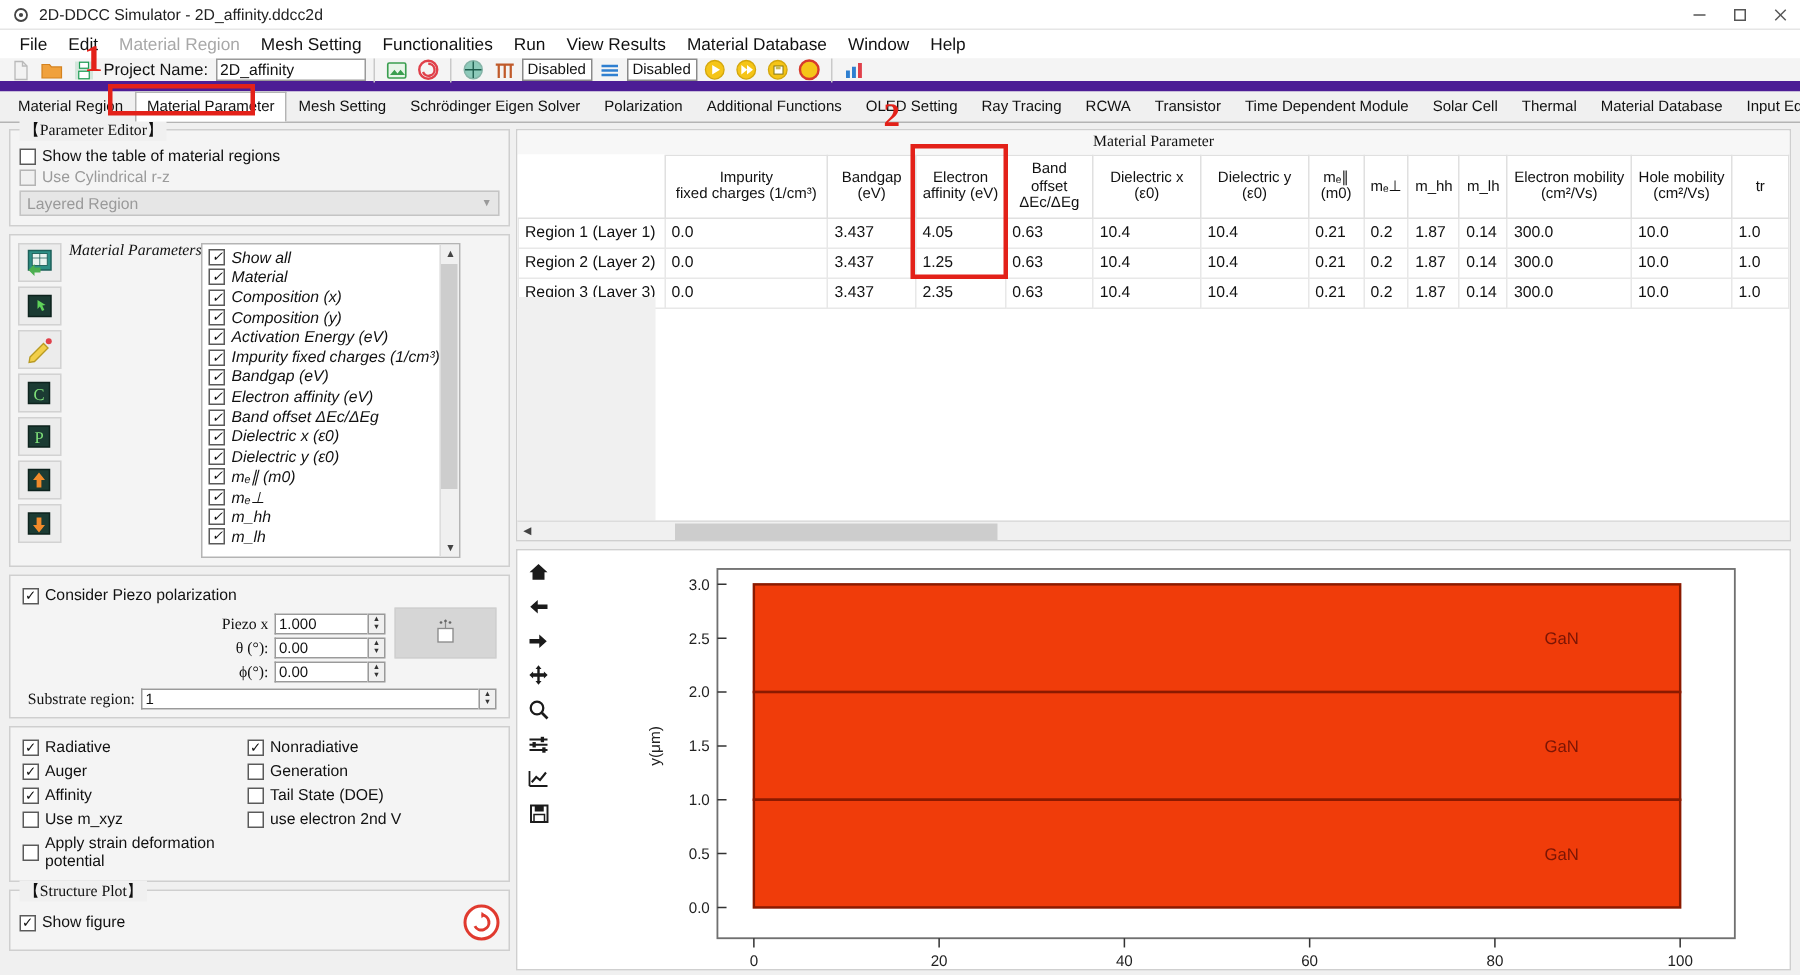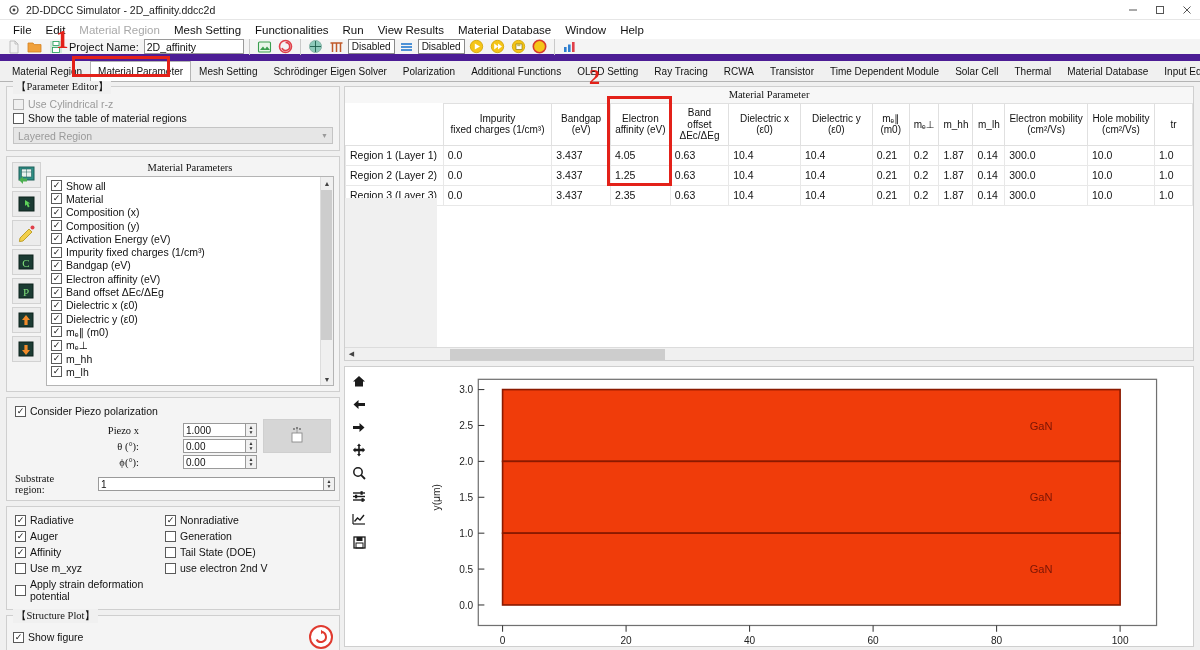--- a/index.html
+++ b/index.html
@@ -101,42 +101,42 @@
   }
   .combo .arw { font-size:7px; color:#9a9a9a; }
 
   
   .mp-wrap { display:flex; gap:5px; }
   .icon-col { display:flex; flex-direction:column; gap:3px; width:29px; flex:none; }
   .icon-btn {
     width:29px; height:26px; background:#ececec; border:1px solid #d2d2d2;
     display:flex; align-items:center; justify-content:center;
   }
-  .mp-right { flex:1; display:flex; flex-direction:column; }
+  .mp-right { flex:1; display:flex; flex-direction:row;font-style:italic; }
   .mp-title {
     text-align:center; font-size:10.5px; margin-bottom:3px;
     font-family:"Liberation Serif", serif;
   }
   .mp-list {
     border:1px solid #b4b4b4; background:#fff; height:210px;
     overflow:hidden; position:relative; display:flex;
   }
   .mp-list-inner { flex:1; padding:2px 0 0 4px; overflow:hidden;text-align:center; }
   .mp-item { display:flex; align-items:center; gap:4px; font-size:10.5px; height:13.3px; }
   .mp-scroll { width:13px; background:#f0f0f0; border-left:1px solid #ddd;
     display:flex; flex-direction:column; justify-content:space-between; align-items:center;
     font-size:7px; color:#444; }
   .mp-scroll .sarw { height:12px; display:flex; align-items:center; }
   .mp-thumb { position:absolute; right:1px; top:13px; width:11px; height:150px; background:#cdcdcd; }
 
   
   .piezo-rows { margin-top:4px; }
   .prow { display:flex; align-items:center; justify-content:flex-end; gap:4px; margin-bottom:2px; }
   .prow .plabel { font-size:10.5px; font-family:"Liberation Serif", serif; }
-  .spin { display:flex; height:14px;margin-left:40px; }
+  .spin { display:flex; height:14px; }
   .spin input {
     width:62px; height:14px; border:1px solid #9a9a9a; border-right:none;
     font-size:10px; padding:0 2px; font-family:"Liberation Sans", sans-serif;
     color:#111; background:#fff;
   }
   .spin .sbtns {
     width:12px; border:1px solid #9a9a9a; background:#f0f0f0;
     display:flex; flex-direction:column; align-items:center; justify-content:center;
     font-size:5px; line-height:5px; color:#333;
   }
@@ -372,26 +372,26 @@
     <div class="tab">Input Editor</div>
   </div>
 
 <div class="main">
 
   <div class="left">
 
     <div class="group" style="padding-top:9px;">
       <span class="group-title">【Parameter Editor】</span>
       <div class="cb-row">
+        <span class="cb"></span>
+        <span>Show the table of material regions</span>
+      </div>
+      <div class="cb-row">
         <span class="cb dis"></span>
         <span class="lbl-dis">Use Cylindrical r-z</span>
-      </div>
-      <div class="cb-row">
-        <span class="cb"></span>
-        <span>Show the table of material regions</span>
       </div>
       <div class="combo">
         <span>Layered Region</span>
         <span class="arw">▼</span>
       </div>
     </div>
 
     <div class="group" style="padding:5px;">
       <div class="mp-wrap">
         <div class="icon-col">

